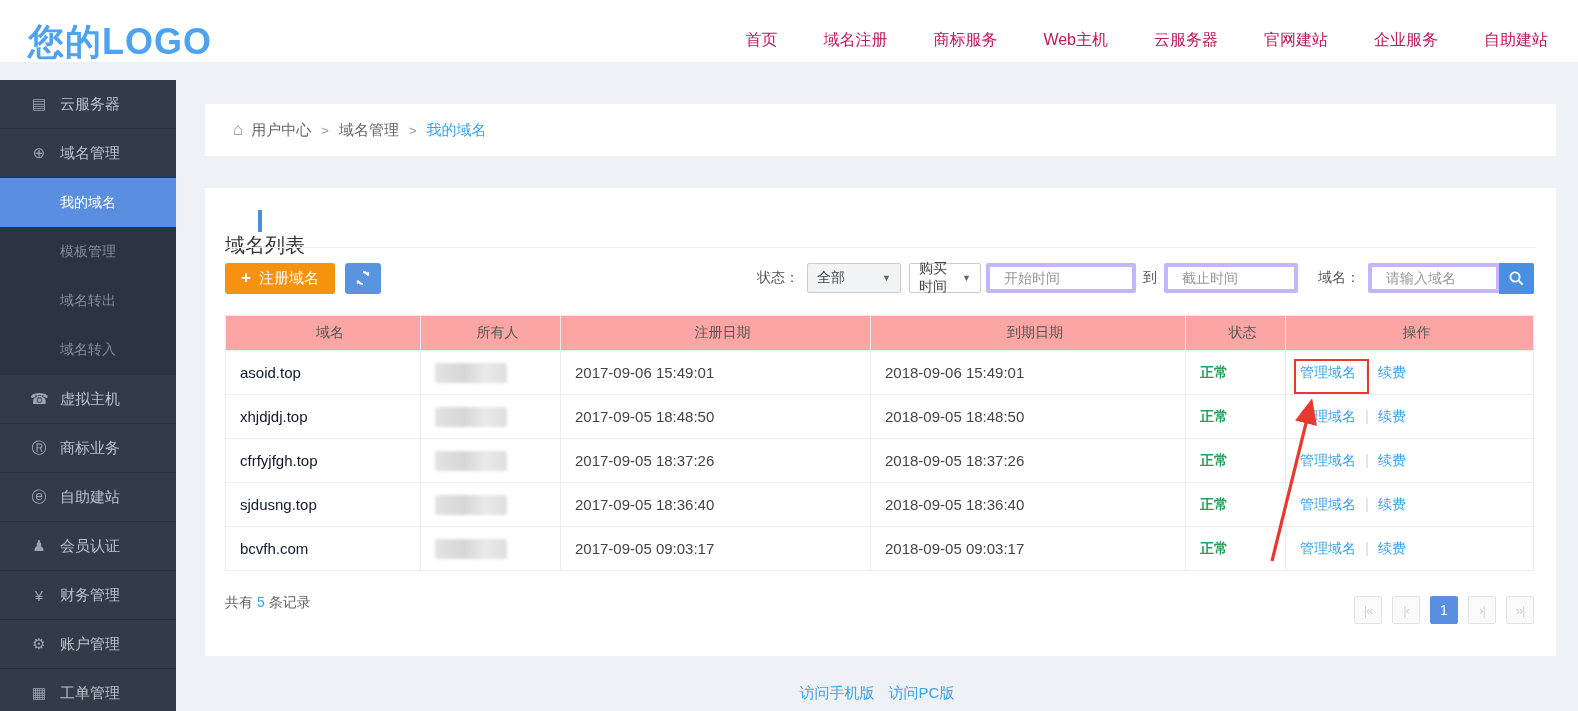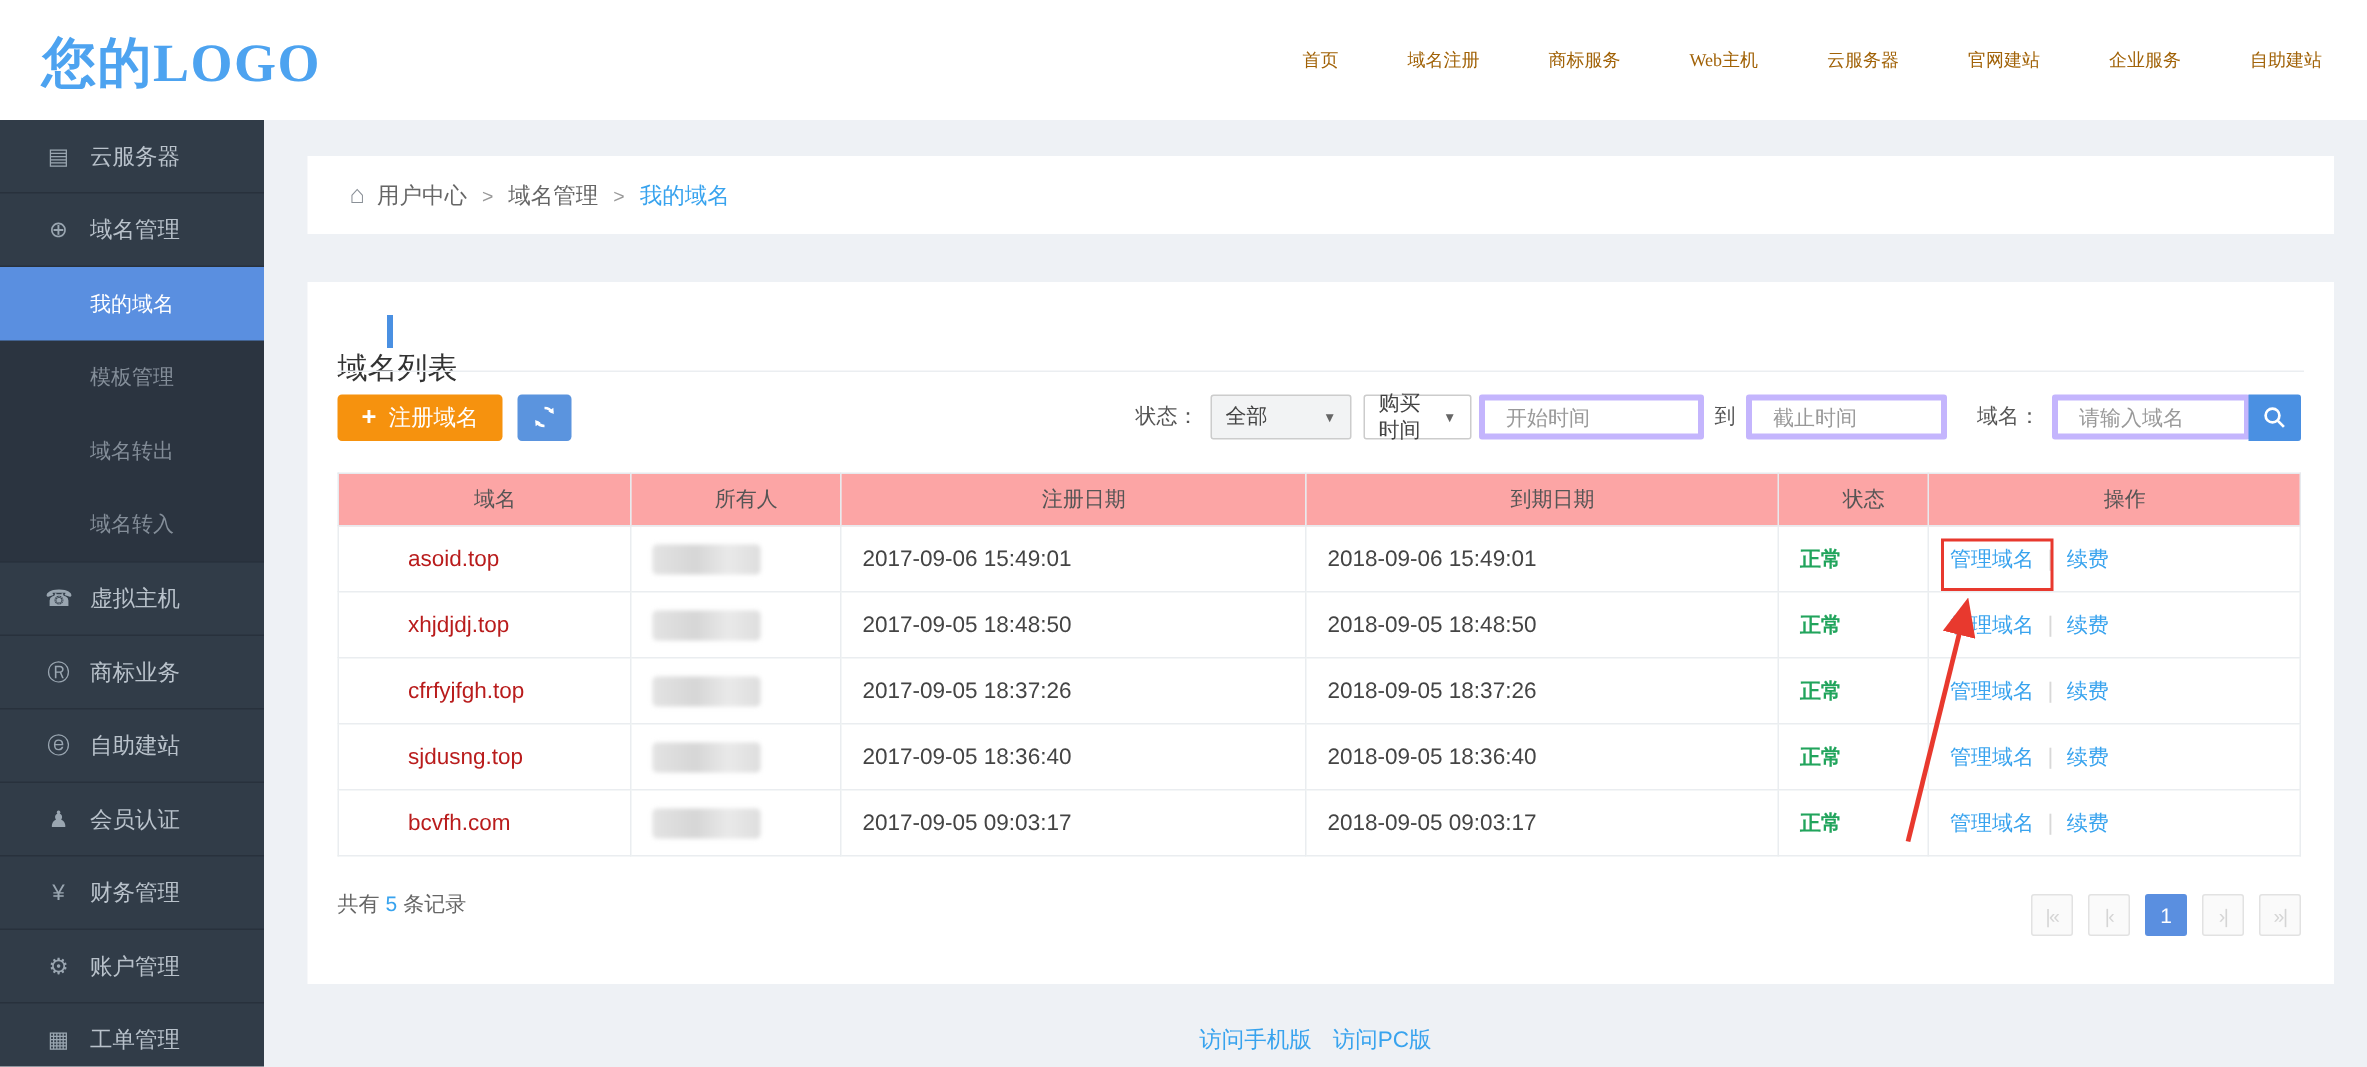--- a/index.html
+++ b/index.html
@@ -1,25 +1,25 @@
 <!DOCTYPE html>
 <html><head>
 <meta charset="utf-8">
 <style>
   * { margin:0; padding:0; box-sizing:border-box; }
   html,body { width:1578px; height:711px; overflow:hidden;
     font-family:"Liberation Sans","DejaVu Sans",sans-serif; background:#eef1f5; }
   .stage { position:absolute; left:0; top:0; width:1578px; height:711px; }
 
   
-  .header { position:absolute; left:0; top:0; width:1578px; height:80px; background:#ffffff; z-index:5;font-family:Liberation Serif, serif; }
+  .header { position:absolute; left:0; top:0; width:1578px; height:62px; background:#ffffff; z-index:5; }
   .logo { position:absolute; left:28px; top:18px; font-size:36px; font-weight:800;
           color:#4da3f0; letter-spacing:1px; }
   .top-nav { position:absolute; right:30px; top:0; height:80px; display:flex; align-items:center; gap:46px; }
-  .nav-item { font-size:12px; color:#a16207; cursor:pointer; white-space:nowrap; }
+  .nav-item { font-size:16px; color:#be185d; cursor:pointer; white-space:nowrap; }
 
   
   .sidebar { position:absolute; left:0; top:80px; width:176px; height:631px; background:#313c48; z-index:4; }
   .side-item { height:49px; display:flex; align-items:center; padding-left:30px;
                border-bottom:1px solid #28313c; cursor:pointer; }
   .side-icon { width:18px; text-align:center; color:#9aa6b1; font-size:15px; margin-right:12px; flex:none; }
   .side-label { color:#b9c2cb; font-size:15px; }
   .side-sub { background:#2b3440; border-bottom:1px solid #28313c; }
   .side-sub-item { height:49px; line-height:49px; padding-left:60px; color:#848e99;
                    font-size:14px; cursor:pointer; }
@@ -66,21 +66,21 @@
   .btn-search { width:35px; height:31px; background:#4a90e2; border:none; border-radius:0 2px 2px 0;
                 cursor:pointer; display:flex; align-items:center; justify-content:center; margin-left:-1px; }
 
   
   .dtable { position:absolute; left:20px; top:127px; width:1308px; border:1px solid #e7eaee;
             border-collapse:collapse; table-layout:fixed; }
   .dtable th { height:35px; background:#fca5a5; font-size:14px; font-weight:normal; color:#555;
                text-align:center; padding-left:14px; border:1px solid #e7eaee; }
   .dtable td { height:44px; font-size:15px; color:#444; padding-left:14px;
                border:1px solid #eaedf0; background:#fff; }
-  .domain-link { color:#b91c1c; cursor:pointer; text-decoration:none;margin-left:32px; }
+  .domain-link { color:#0f172a; cursor:pointer; text-decoration:none; }
   .owner-blur { width:72px; height:20px; border-radius:3px;
                 background:linear-gradient(90deg,#e3e3e3,#d6d6d6 40%,#e9e9e9 70%,#dedede);
                 filter:blur(1.5px); }
   .status-ok { color:#21a45c; font-weight:600; font-size:14px;font-family:Liberation Mono, monospace; }
   .action-link { color:#38a3ee; cursor:pointer; font-size:14px; }
   .action-sep { color:#d8d8d8; margin:0 9px; }
 
   
   .summary { position:absolute; left:20px; top:406px; font-size:14px; color:#666; }
   .summary .count { color:#38a3ee; margin:0 4px; }

